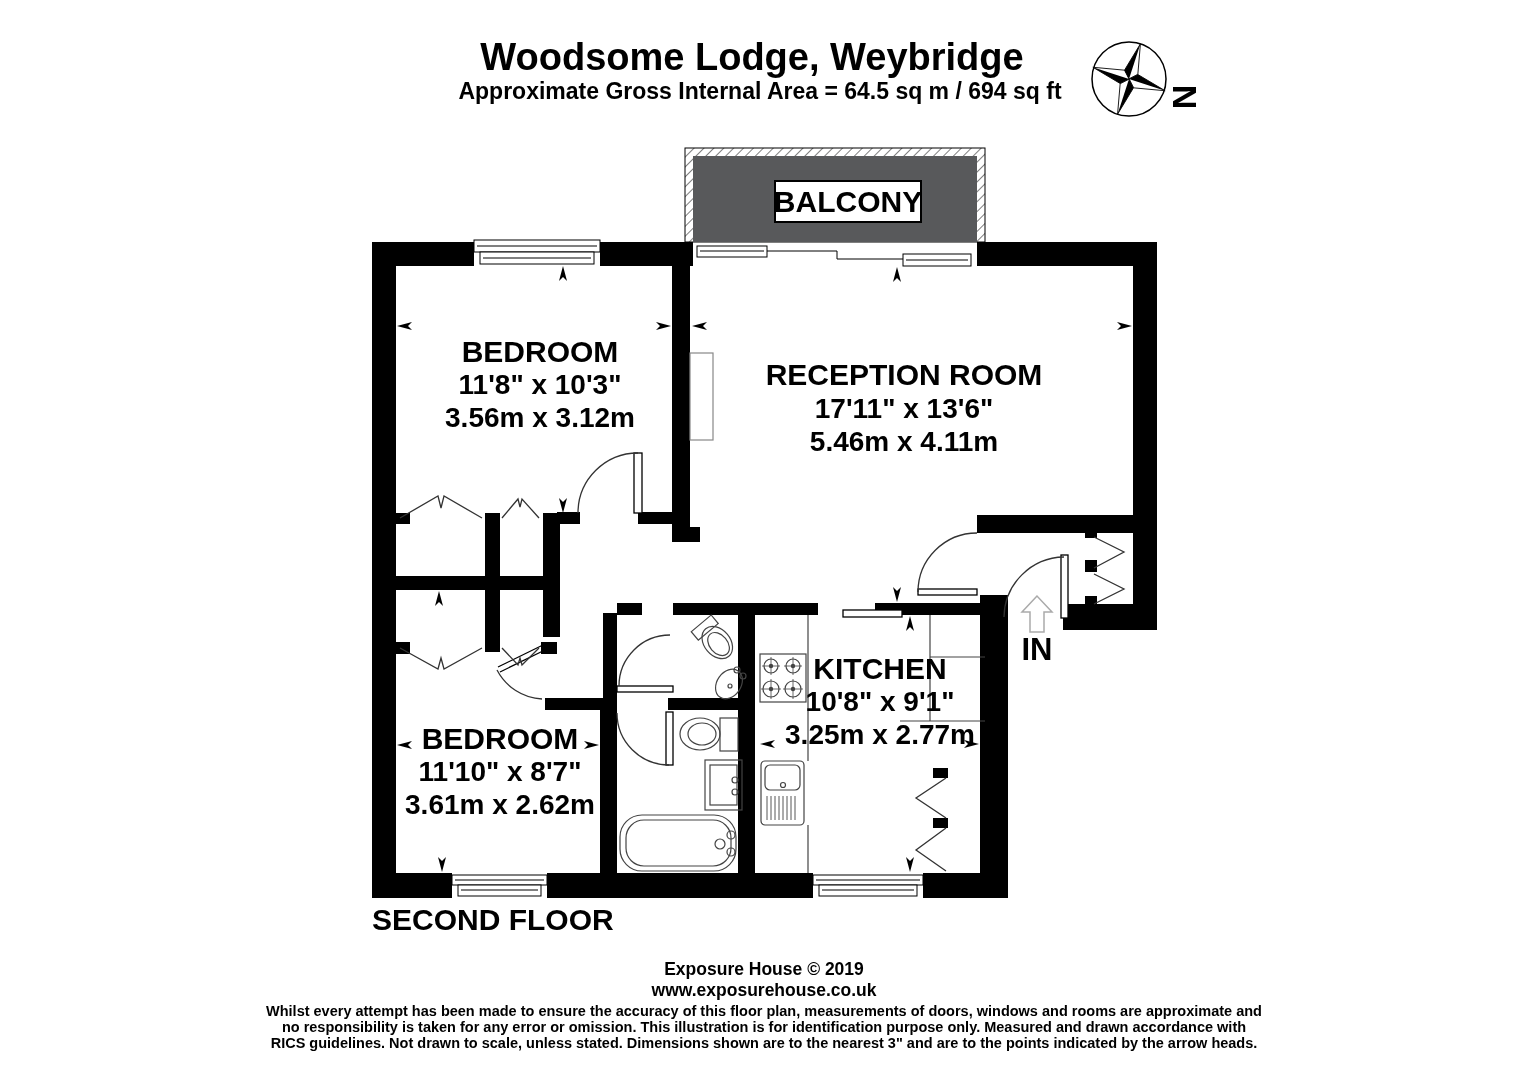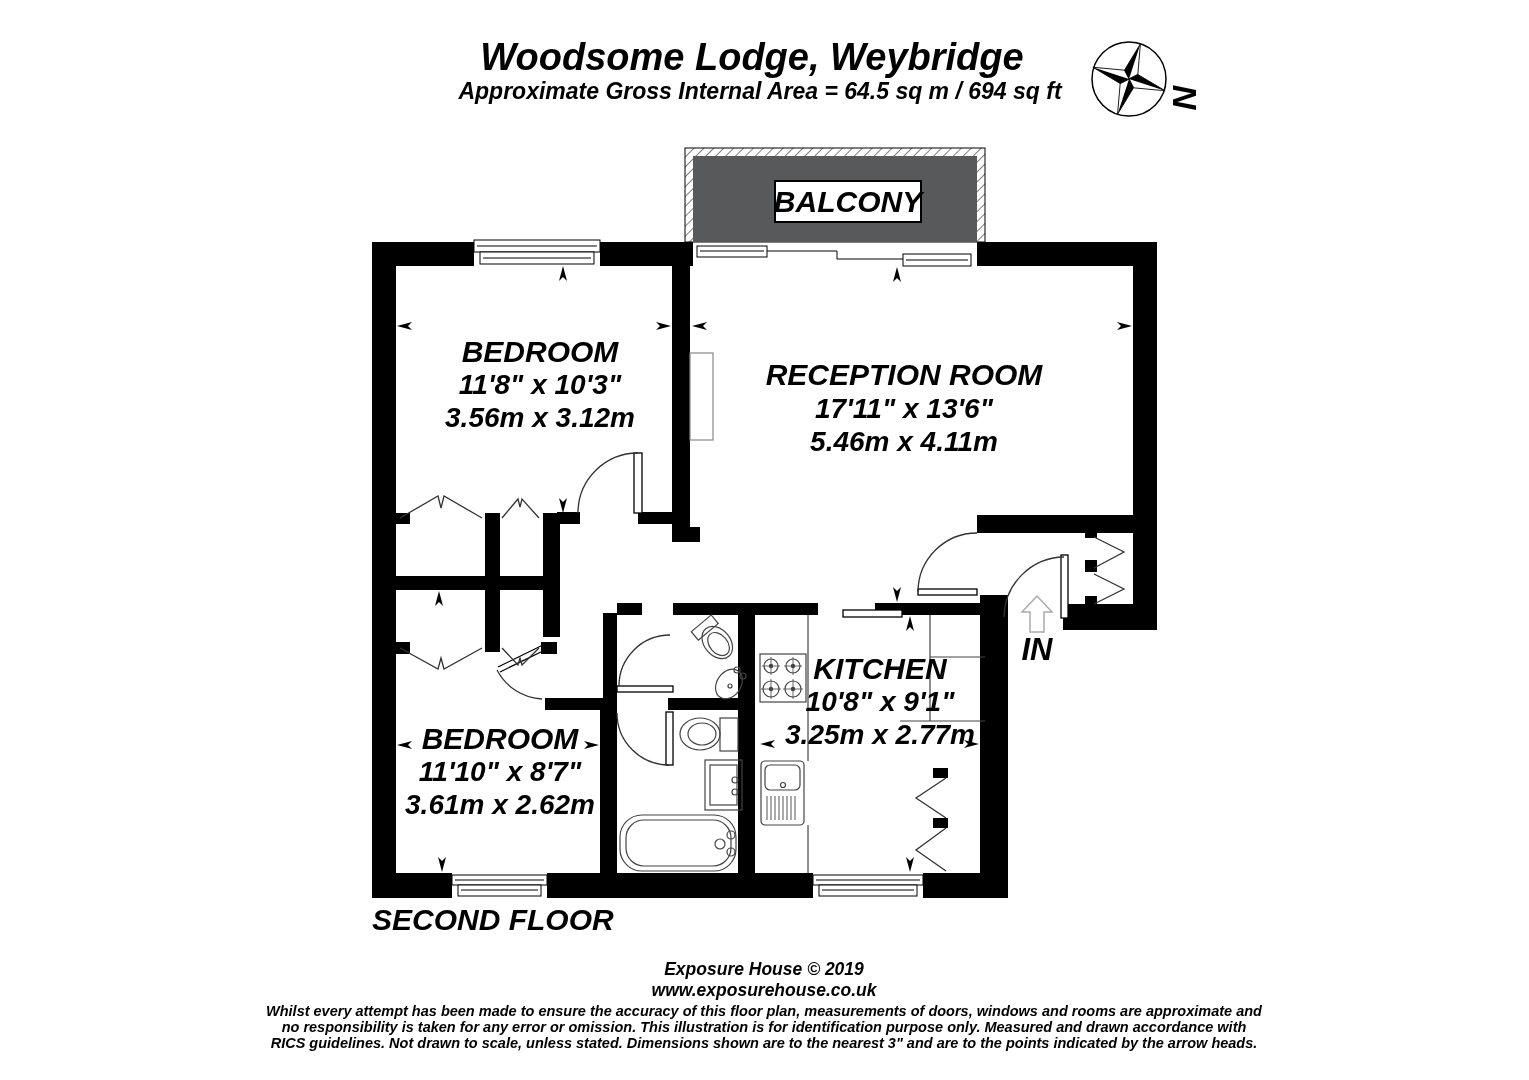--- a/index.html
+++ b/index.html
@@ -1,17 +1,17 @@
 <!DOCTYPE html>
 <html><head>
 <meta charset="utf-8">
 <style>
   html,body{margin:0;padding:0;background:#ffffff;}
   .page{position:relative;width:1529px;height:1080px;background:#ffffff;overflow:hidden;
-        font-family:"Liberation Sans",sans-serif;font-style:italic;}
+        font-family:"Liberation Sans",sans-serif;}
   svg{position:absolute;left:0;top:0;}
   svg text{font-family:"Liberation Sans","DejaVu Sans",sans-serif;font-weight:bold;fill:#000;}
 </style>
 </head>
 <body>
 
 <div class="page">
 <svg width="1529" height="1080" viewBox="0 0 1529 1080">
   <defs>
     <pattern id="hatch" patternUnits="userSpaceOnUse" width="7" height="7" patternTransform="rotate(45)">

